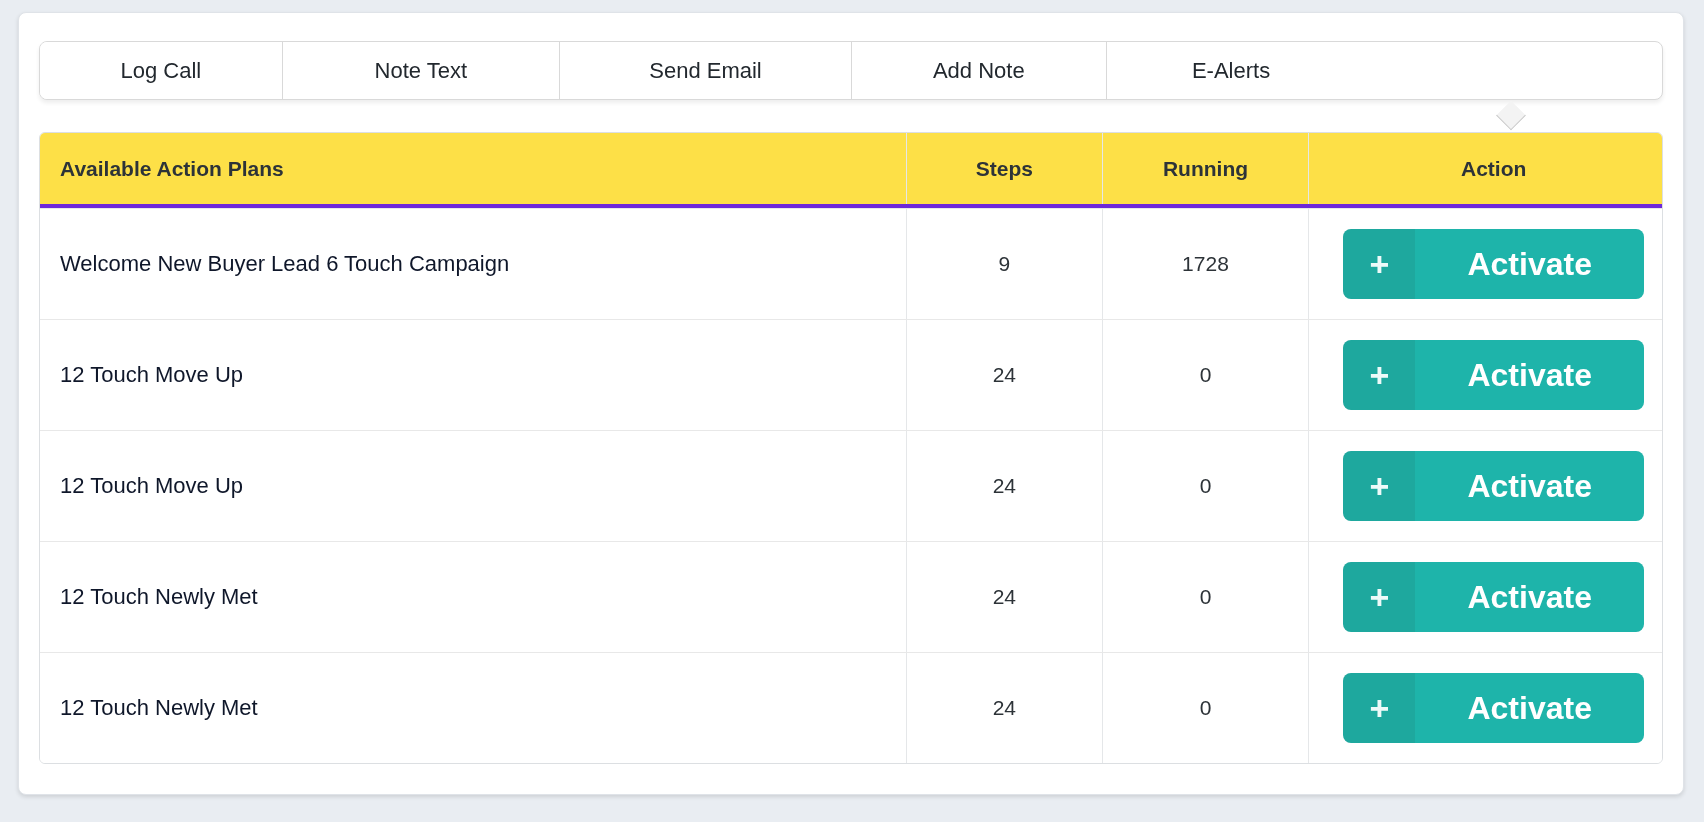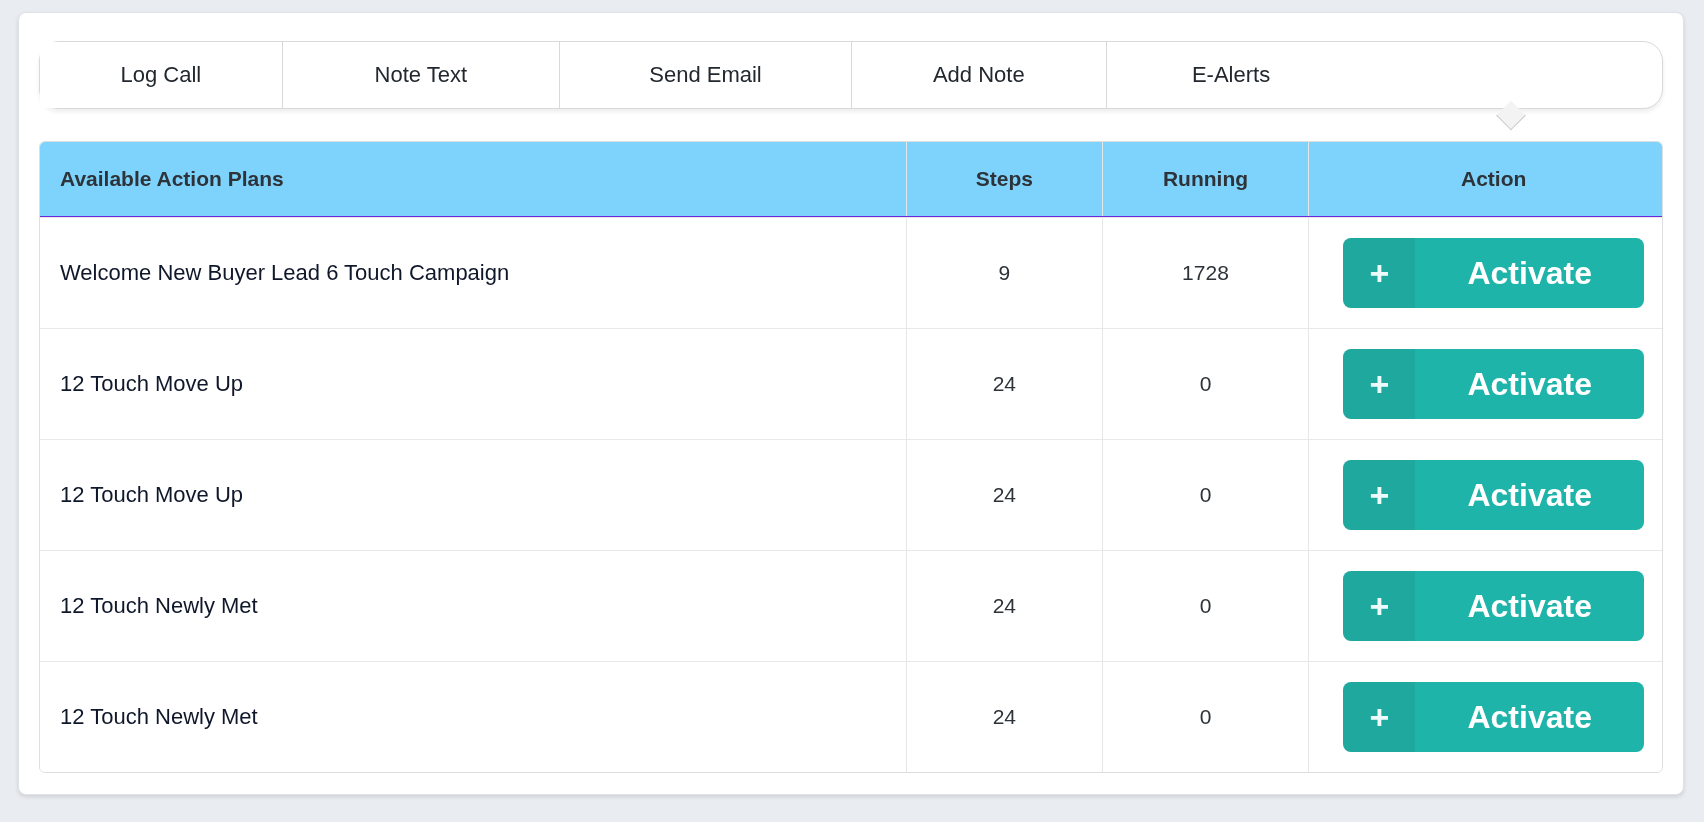--- a/index.html
+++ b/index.html
@@ -21,25 +21,25 @@
     background: #ffffff;
     border: 1px solid #dfe3e8;
     border-radius: 8px;
     box-shadow: 0 2px 4px rgba(0,0,0,0.12);
     padding: 28px 20px 0 20px;
   }
   
   .tabbar {
     position: relative;
     display: flex;
-    height: 68px;
+    height: 59px;
     box-sizing: border-box;
     background: #ffffff;
     border: 1px solid #d9d9d9;
-    border-radius: 20px;
+    border-radius: 8px;
     box-shadow: 0 3px 4px rgba(0,0,0,0.07);
   }
   .tab {
     display: flex;
     align-items: center;
     justify-content: center;
     box-sizing: border-box;
     font-size: 22px;
     color: #22282e;
     cursor: pointer;
@@ -72,22 +72,22 @@
     margin-top: 32px;
     border: 1px solid #dcdfe2;
     border-radius: 6px;
     overflow: hidden;
     background: #ffffff;
   }
   .thead {
     display: flex;
     height: 75px;
     box-sizing: border-box;
-    background: #7dd3fc;
-    border-bottom: 1px solid #6d28d9;
+    background: #fde047;
+    border-bottom: 4px solid #6d28d9;
   }
   .th, .cell {
     display: flex;
     align-items: center;
     box-sizing: border-box;
   }
   .col-plan    { width: 53.4%;  justify-content: flex-start; padding-left: 20px; }
   .col-steps   { width: 12.05%; justify-content: center; border-left: 1px solid #e5e7e9; }
   .col-running { width: 12.75%; justify-content: center; border-left: 1px solid #e5e7e9; }
   .col-action  { width: 21.8%;  justify-content: center; border-left: 1px solid #e5e7e9; padding-left: 16px; }

